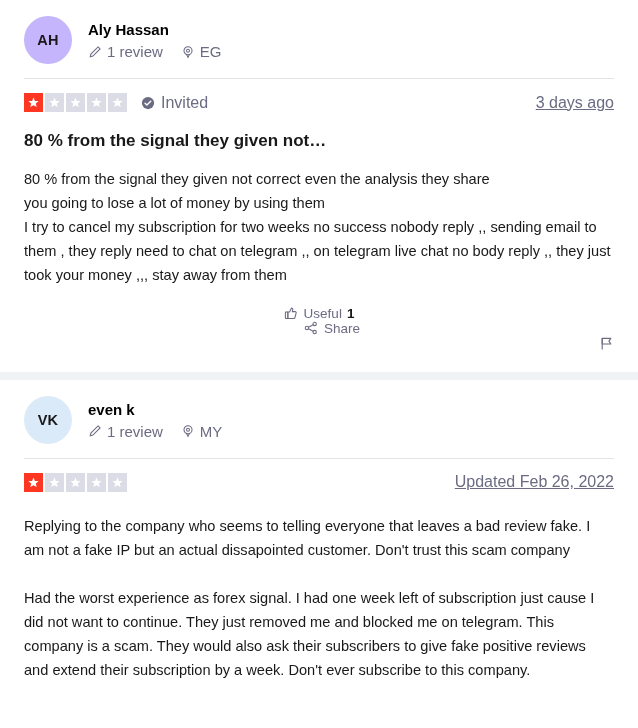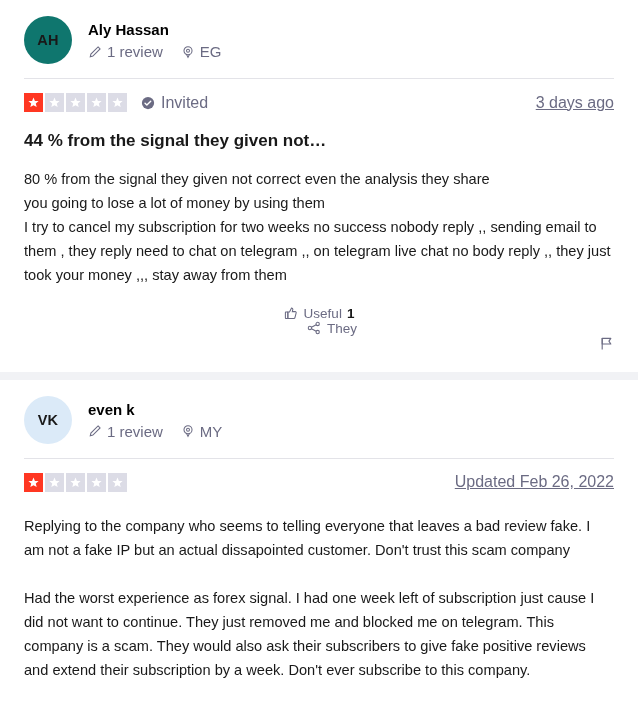--- a/index.html
+++ b/index.html
@@ -45,21 +45,21 @@
     border-radius: 50%;
     display: flex;
     align-items: center;
     justify-content: center;
     font-size: 14.5px;
     font-weight: bold;
     color: #191919;
     letter-spacing: .2px;
     flex: 0 0 48px;
   }
-  .avatar.yellow { background: #0f766e; }
+  .avatar.yellow { background: #c4b5fd; }
   .avatar.blue   { background: #dbeaf8; }
 
   .consumer-info {
     margin-left: 16px;
     display: flex;
     flex-direction: column;
     justify-content: center;
   }
   .consumer-name {
     font-size: 15px;
@@ -257,21 +257,21 @@
           <svg width="14" height="14" viewBox="0 0 16 16">
             <circle cx="8" cy="8" r="7" fill="#6b6b83"></circle>
             <path d="M4.6 8.2l2.1 2.1 4.4-4.4" fill="none" stroke="#ffffff" stroke-width="1.6" stroke-linecap="round" stroke-linejoin="round"></path>
           </svg>
         </span>
         <span>Invited</span>
       </div>
       <div class="timestamp">3 days ago</div>
     </div>
 
-    <h2 class="review-title">44 % from the signal they given not…</h2>
+    <h2 class="review-title">80 % from the signal they given not…</h2>
 
     <p class="review-text">80 % from the signal they given not correct even the analysis they share
 you going to lose a lot of money by using them
 I try to cancel my subscription for two weeks no success nobody reply ,, sending email to them , they reply need to chat on telegram ,, on telegram live chat no body reply ,, they just took your money ,,, stay away from them</p>
 
     <div class="actions">
       <button class="action-btn">
         <span class="a-icon">
           <svg width="14" height="14" viewBox="0 0 16 16" fill="none" stroke="#6b6b83" stroke-width="1.2">
             <path d="M4.4 14.2V6.9h1.9l2.3-4.6c.9 0 1.5.6 1.5 1.5L9.5 6.4h3.3c.8 0 1.3.7 1.1 1.4l-1.3 5.2c-.1.7-.7 1.2-1.4 1.2z"></path>
@@ -283,21 +283,21 @@
       </button>
       <button class="action-btn">
         <span class="a-icon">
           <svg width="14" height="14" viewBox="0 0 16 16" fill="none" stroke="#6b6b83" stroke-width="1.2">
             <circle cx="12.2" cy="3.4" r="1.9"></circle>
             <circle cx="12.2" cy="12.6" r="1.9"></circle>
             <circle cx="3.3" cy="8" r="1.9"></circle>
             <path d="M5.1 7.1l5.4-2.8M5.1 8.9l5.4 2.8"></path>
           </svg>
         </span>
-        <span>They</span>
+        <span>Share</span>
       </button>
       <button class="flag-btn">
         <span>
           <svg width="15" height="15" viewBox="0 0 16 16" fill="none" stroke="#6b6b83" stroke-width="1.2" stroke-linejoin="round">
             <path d="M3.4 14.4V2.1"></path>
             <path d="M3.4 2.5h9.2l-2 3 2 3H3.4z"></path>
           </svg>
         </span>
       </button>
     </div>

